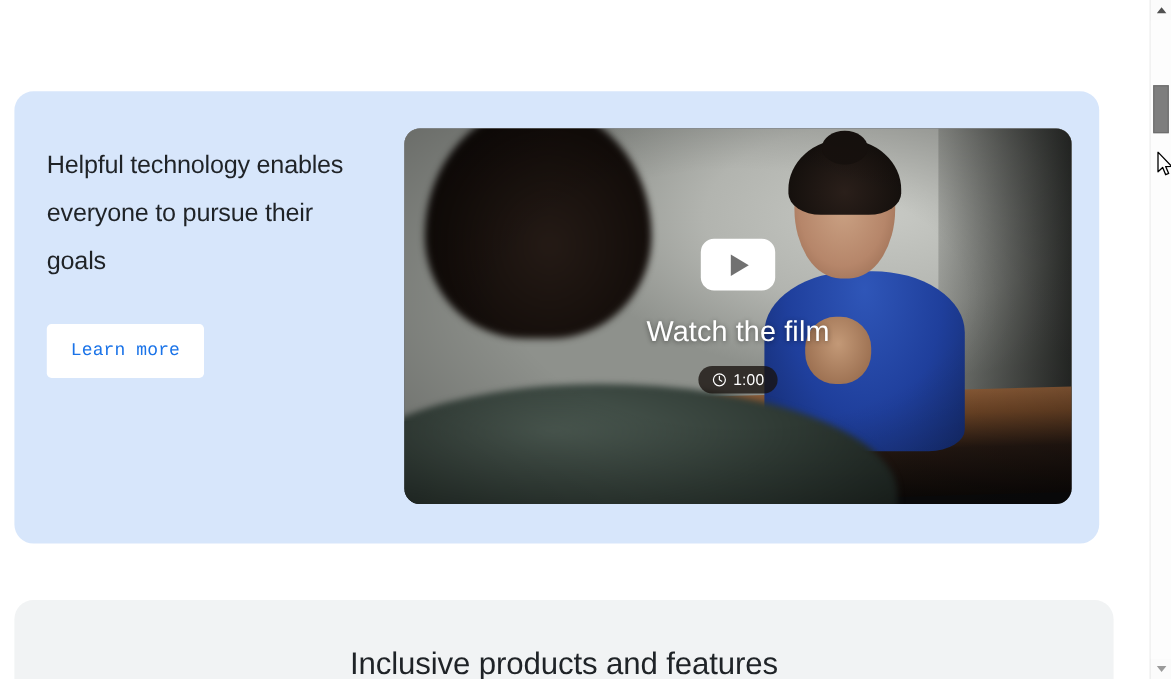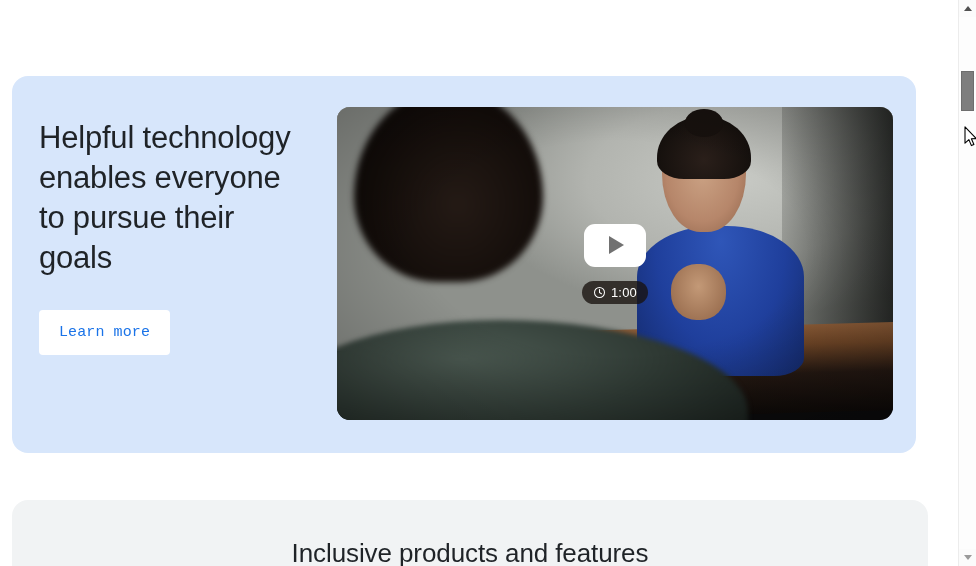--- a/index.html
+++ b/index.html
@@ -43,21 +43,21 @@
 
   .hero-text {
     position: absolute;
     left: 27px;
     top: 42px;
     width: 275px;
   }
 
   .hero-title {
     margin: 0;
-    font-size: 31px;
+    font-size: 21px;
     line-height: 40px;
     font-weight: 400;
     letter-spacing: -0.2px;
     color: #1f2327;
     font-family: "Liberation Sans", sans-serif;
   }
 
   .learn-more-btn {
     display: inline-block;
     margin-top: 32px;
@@ -339,20 +339,21 @@
           <div class="still-fg-body"></div>
           <div class="still-vignette"></div>
         </div>
 
         <div class="video-overlay">
 
           <button class="play-btn">
             <span class="play-tri"></span>
           </button>
 
+          <div class="watch-label">Watch the film</div>
 
           <div class="duration-badge">
             <svg class="clock-icon" width="13" height="13" viewBox="0 0 24 24">
               <circle cx="12" cy="12" r="9.2" fill="none" stroke="#ffffff" stroke-width="1.9"></circle>
               <path d="M12 6.6 V12 L15.6 14.2" fill="none" stroke="#ffffff" stroke-width="1.9" stroke-linecap="round" stroke-linejoin="round"></path>
             </svg>
             <span>1:00</span>
           </div>
 
         </div>

